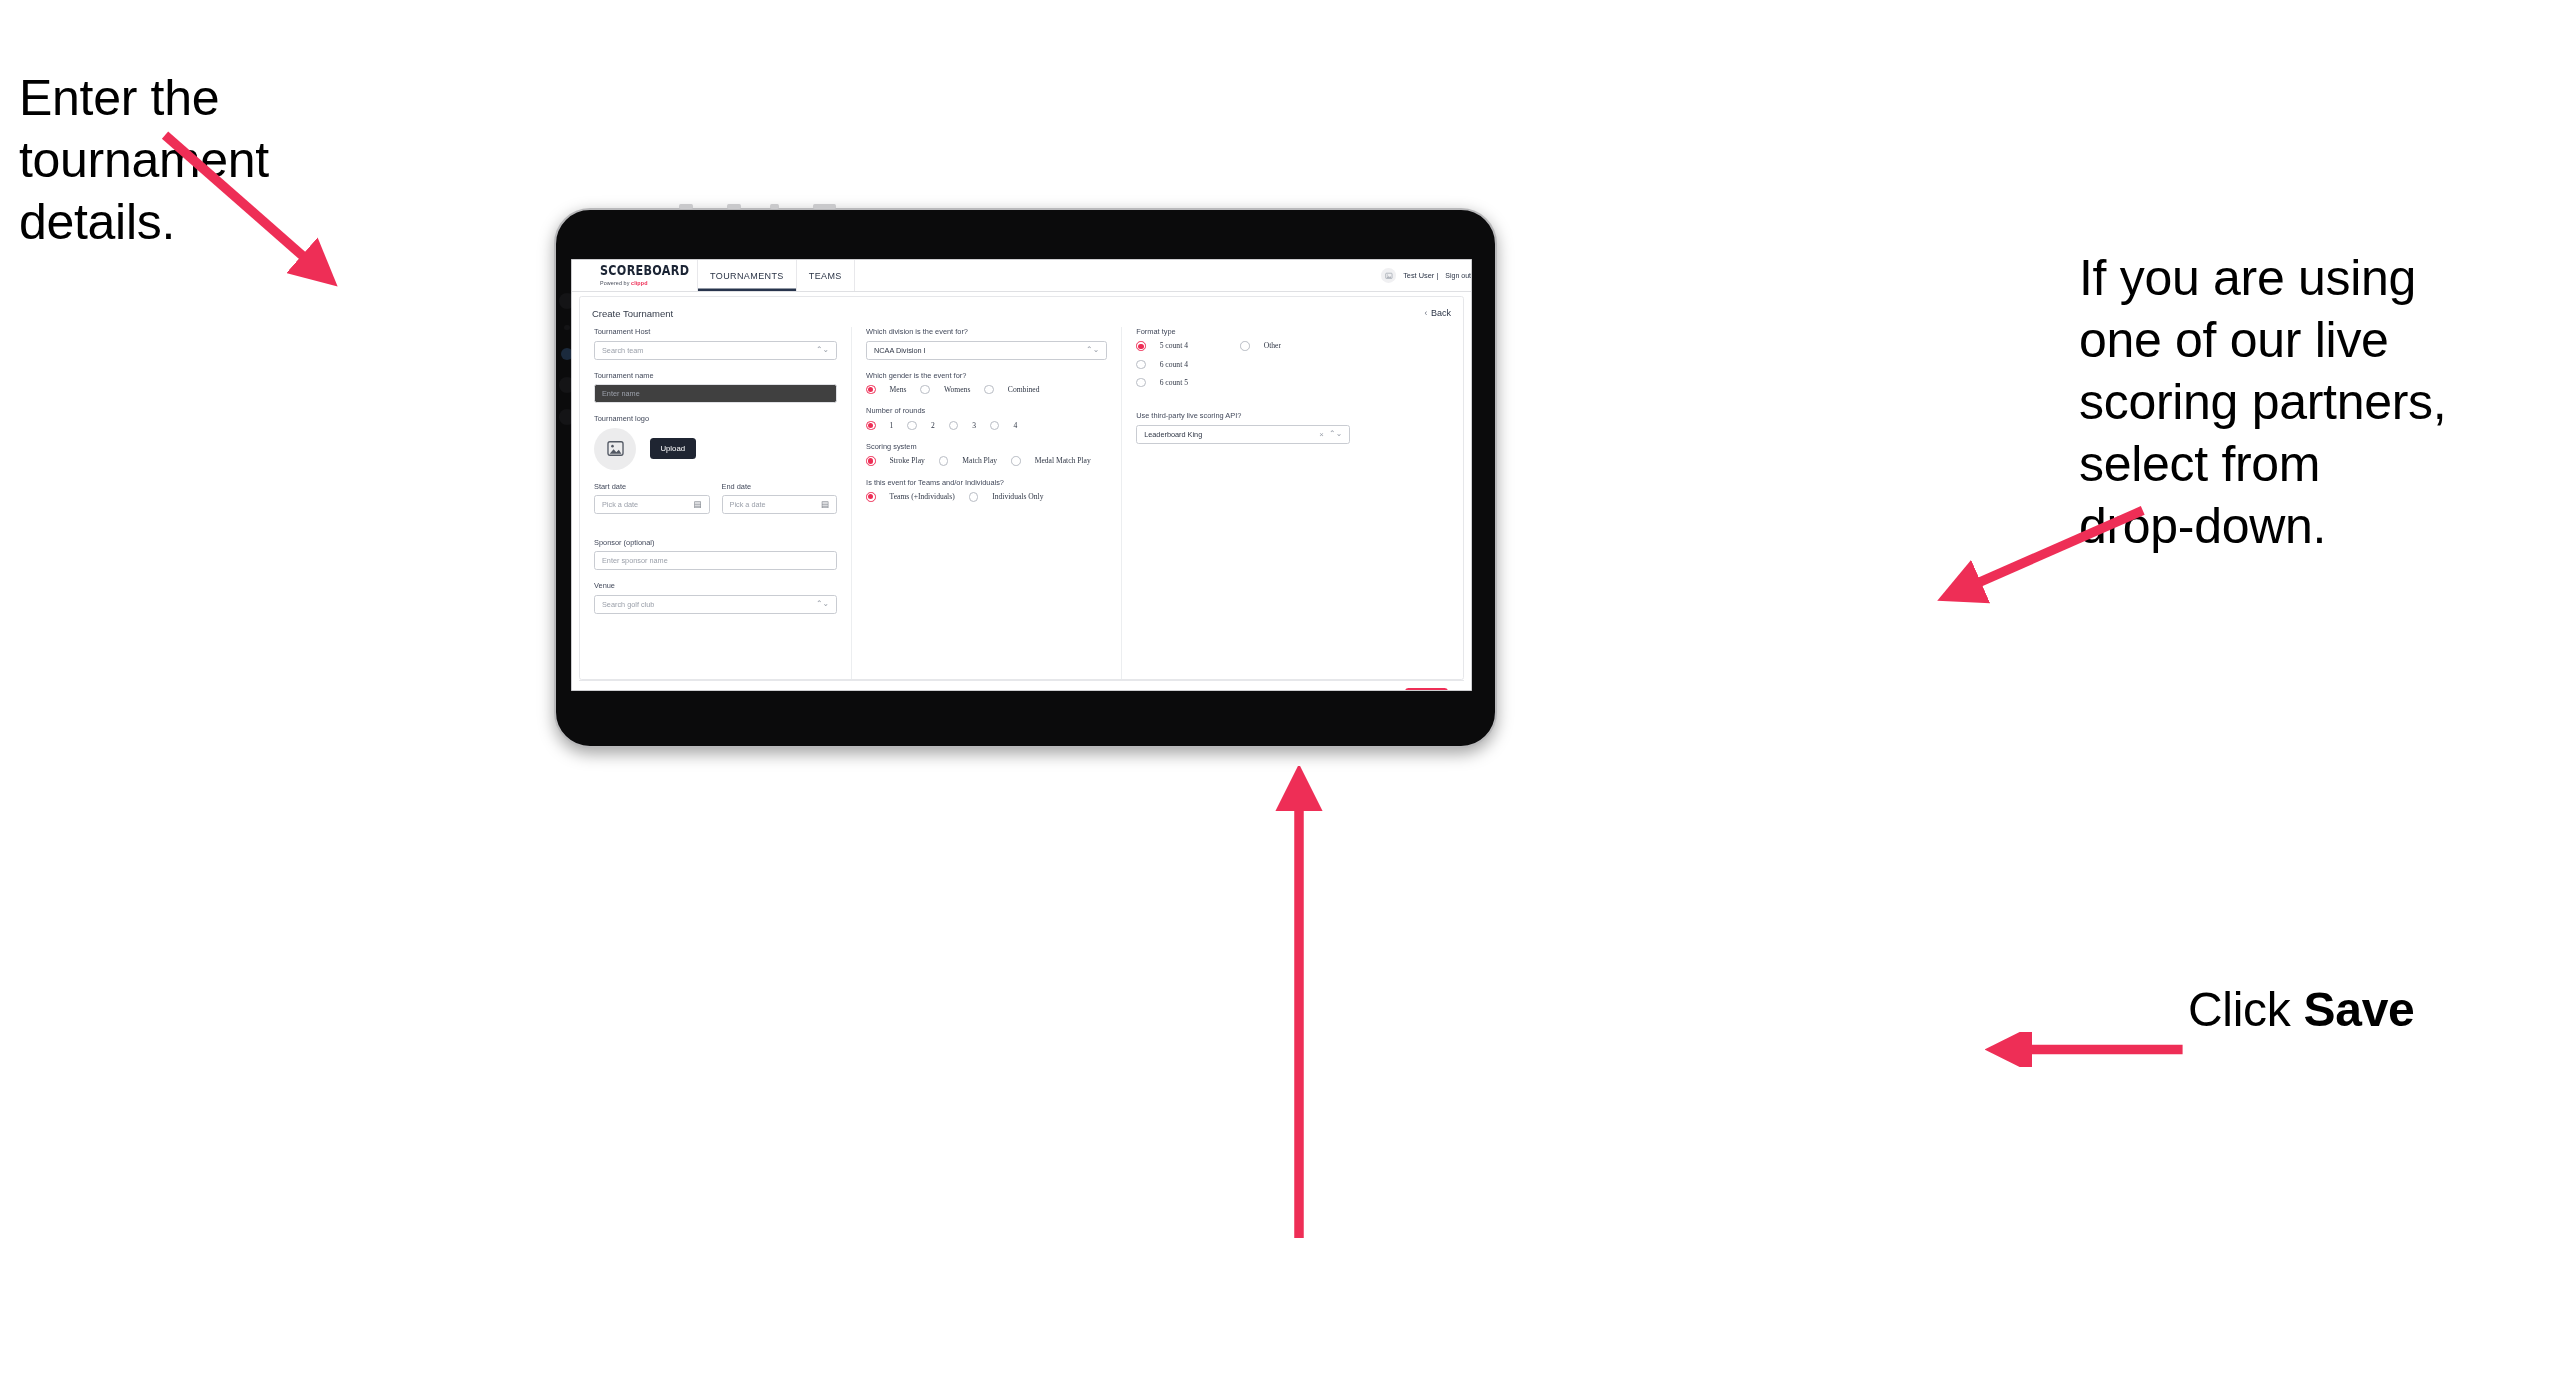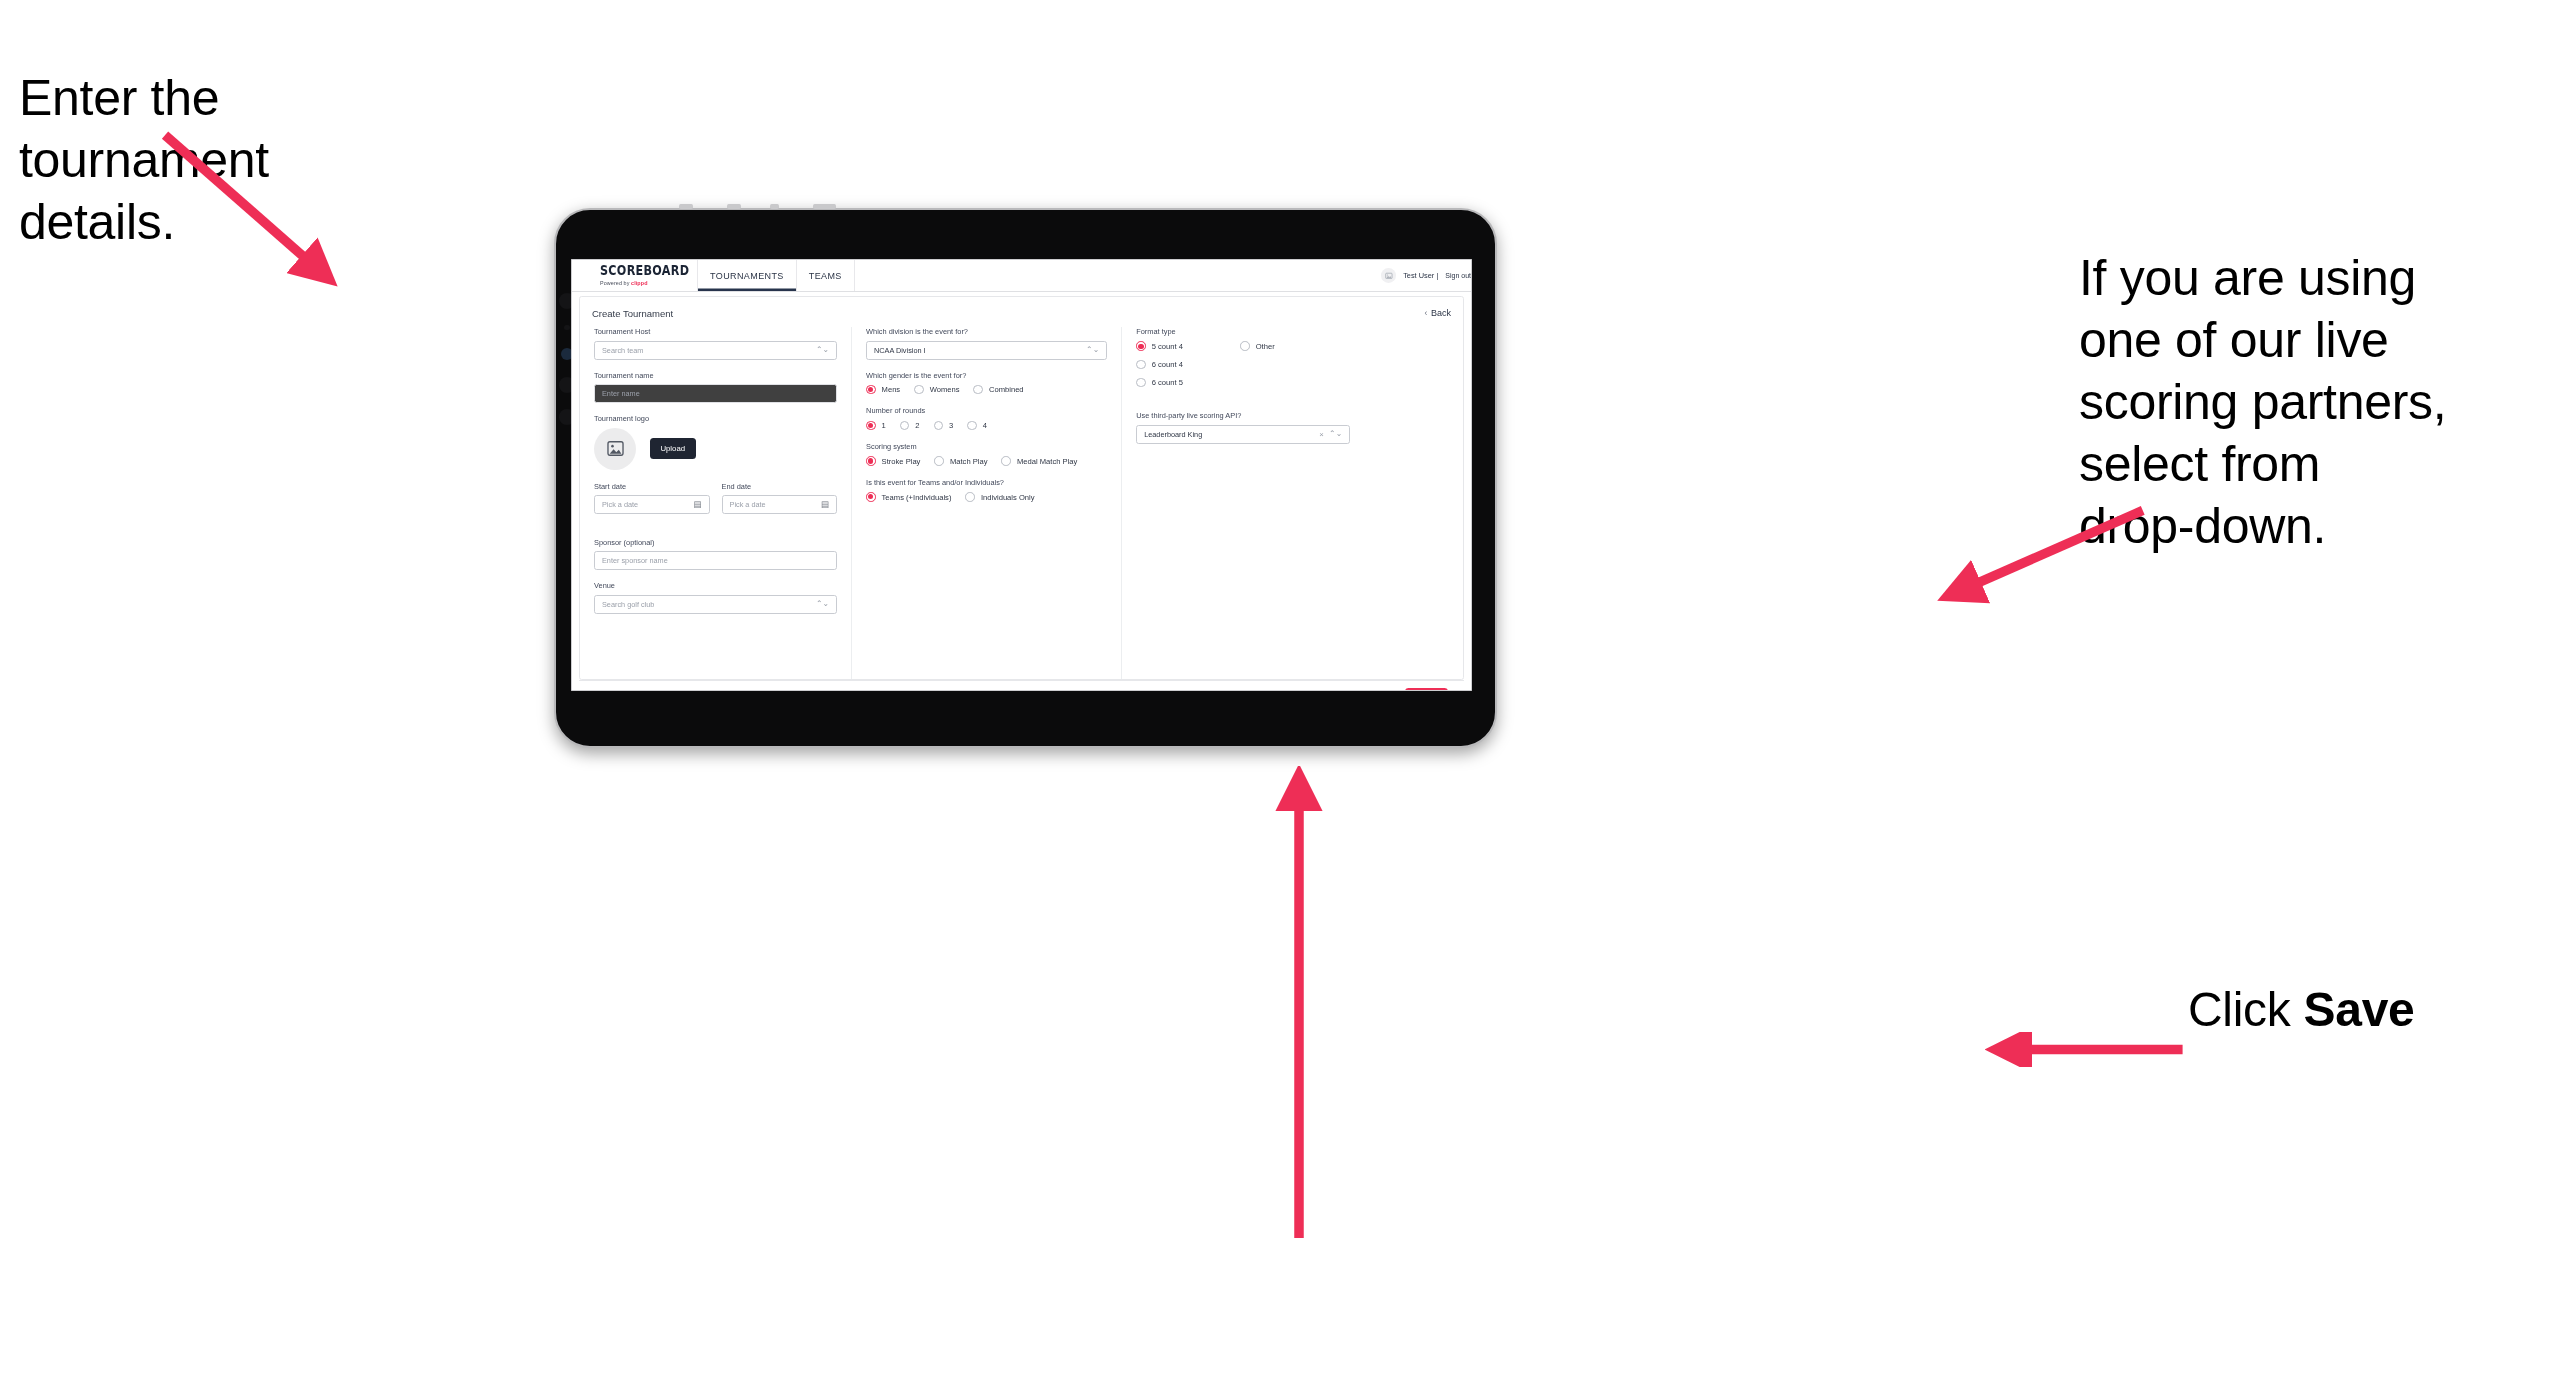--- a/index.html
+++ b/index.html
@@ -149,21 +149,21 @@
     background:#1f2532; color:#fff; font-size: 7.8px;
     padding: 6px 10.4px; border-radius: 3.5px; cursor:pointer;
   }
 
   
   #date-row { display:flex; gap: 12px; margin-bottom: 24px; }
   #date-row > div { flex: 1; }
 
   
   .radio-row { display:flex; align-items:center; flex-wrap:wrap; margin-bottom: 12px; }
-  .radio-item { display:flex; align-items:flex-end; gap: 6px; margin-right: 14px; cursor:pointer; }
+  .radio-item { display:flex; align-items:flex-start; gap: 14px; margin-right: 14px; cursor:pointer;font-family:Liberation Serif, serif; }
   .radio {
     width: 9.5px; height: 9.5px; border-radius:50%;
     border: 1.2px solid #b8bcc4; background:#fff;
     display:flex; align-items:center; justify-content:center; flex: 0 0 auto;
   }
   .radio.on { border-color:#ee2e56; }
   .radio.on::after {
     content:""; width:5.2px; height:5.2px; border-radius:50%; background:#ee2e56;
   }
   .radio-label { font-size: 7.6px; color:#2f3645; }

